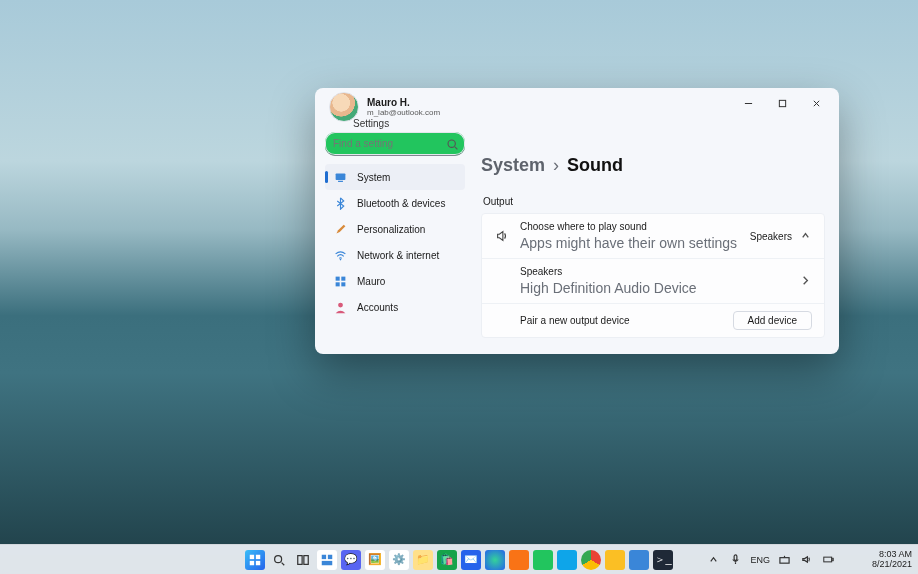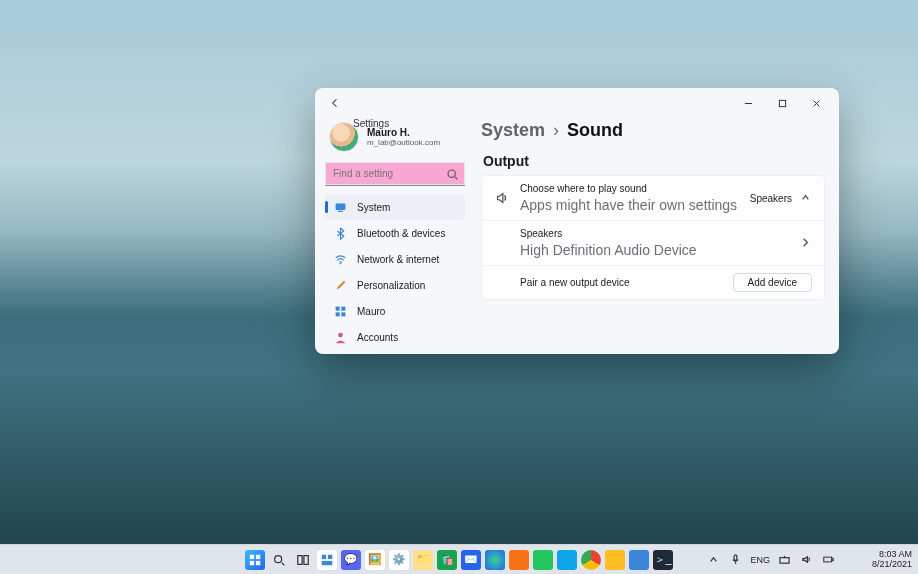--- a/index.html
+++ b/index.html
@@ -36,48 +36,48 @@
   display:flex; flex-direction:column; overflow:hidden;
 }
 .titlebar { height:30px; display:flex; align-items:center; padding:0 6px 0 10px; }
 .titlebar .back { width:20px;height:20px;display:flex;align-items:center;justify-content:center;cursor:pointer;color:#333;}
 .titlebar .back svg{width:12px;height:12px;stroke:#333;stroke-width:1.4;fill:none;}
 .titlebar .title { font-size:10px; color:#333; margin-left:8px;margin-top:40px; }
 .titlebar .spacer{flex:1}
 .win-btn{width:34px;height:22px;display:flex;align-items:center;justify-content:center;cursor:pointer;border-radius:4px;}
 .win-btn svg{width:9px;height:9px;stroke:#333;stroke-width:1.1;fill:none;}
 
-.body{flex:1;display:flex;min-height:0;}
+.body{flex:1;display:flex;min-height:0;align-items:flex-end;}
 
 
 .sidebar{width:160px;padding:0 10px 8px 10px;display:flex;flex-direction:column;}
 .user{display:flex;align-items:center;gap:8px;padding:4px 2px 10px 4px;}
 .avatar{width:30px;height:30px;border-radius:50%;background:radial-gradient(circle at 40% 35%,#f7d9b8 0 35%,#e8b78e 36% 55%,#4a7 56% 100%);border:1px solid #e0e3ea;}
 .user .name{font-size:10px;font-weight:600;color:#1a1a1a;}
 .user .email{font-size:8px;color:#5a5a5a;}
 
 .search{position:relative;margin-bottom:8px;}
-.search input{width:100%;height:24px;border:none;border-bottom:1.5px solid #808590;border-radius:1px;background:#f9a8d4;padding:0 26px 0 8px;font-size:10px;color:#333;outline:none;box-shadow:inset 0 0 0 1px #e3e6ec;}
+.search input{width:100%;height:24px;border:none;border-bottom:1.5px solid #808590;border-radius:10px;background:#22c55e;padding:0 26px 0 8px;font-size:10px;color:#333;outline:none;box-shadow:inset 0 0 0 1px #e3e6ec;}
 .search .icon{position:absolute;right:6px;top:5px;width:13px;height:13px;}
 .search .icon svg{width:13px;height:13px;stroke:#555;stroke-width:1.4;fill:none;}
 
 .nav{display:flex;flex-direction:column;gap:0px;}
 .nav-item{display:flex;align-items:center;gap:10px;height:26px;padding:0 6px 0 8px;border-radius:4px;font-size:10px;color:#1a1a1a;cursor:pointer;position:relative;}
 .nav-item.active{background:#eceff6;}
 .nav-item.active::before{content:"";position:absolute;left:0px;top:7px;width:2.5px;height:12px;background:#1f6dd0;border-radius:2px;}
 .nav-ico{width:14px;height:14px;display:flex;align-items:center;justify-content:center;}
 .nav-ico svg{width:13px;height:13px;}
 
 
 .main{flex:1;padding:0 14px 10px 6px;overflow:auto;}
 .crumb{display:flex;align-items:baseline;gap:8px;font-size:18px;font-weight:600;color:#1a1a1a;padding:2px 0 8px 0;}
 .crumb .sep{color:#6b6f78;font-weight:400;}
 .crumb .parent{color:#5e636c;font-weight:600;cursor:pointer;}
 .crumb .current{color:#111;}
-.section-title{font-size:14px;font-weight:700;color:#1a1a1a;margin:4px 0 6px 2px;}
+.section-title{font-size:10px;font-weight:400;color:#1a1a1a;margin:12px 0 6px 2px;}
 
 .card{background:#fdfdfe;border:1px solid #eceff4;border-radius:4px;margin-bottom:6px;}
 .row{display:flex;align-items:center;padding:7px 12px 7px 12px;gap:10px;min-height:30px;}
 .row + .row{border-top:1px solid #eef1f5;}
 .row .ico{width:16px;display:flex;justify-content:center;align-items:center;}
 .row .ico svg{width:14px;height:14px;stroke:#444;fill:none;stroke-width:1.3;}
 .row .txt{flex:1;min-width:0;}
 .row .txt .t1{font-size:10px;color:#1a1a1a;}
 .row .txt .t2{font-size:14px;color:#6a6f78;margin-top:3px;}
 .row .tail{display:flex;align-items:center;gap:8px;font-size:10px;color:#1a1a1a;}
@@ -157,33 +157,33 @@
             <span class="nav-ico">
                 <svg viewBox="0 0 16 16">
                   <path d="M8 1 L8 15 L12 11 L4 5 M8 1 L12 5 L4 11" stroke="#3a86d8" stroke-width="1.4" fill="none"></path>
                 </svg>
               </span>
             <span>Bluetooth &amp; devices</span>
           </div>
           <div class="nav-item">
             <span class="nav-ico">
                 <svg viewBox="0 0 16 16">
+                  <path d="M3 13 L5 9 L12 2 L14 4 L7 11 Z" fill="#d88a3a"></path>
+                </svg>
+              </span>
+            <span>Personalization</span>
+          </div>
+          <div class="nav-item">
+            <span class="nav-ico">
+                <svg viewBox="0 0 16 16">
                   <path d="M2 6 Q8 1 14 6 M4 9 Q8 5 12 9 M6.5 11.5 Q8 10 9.5 11.5" stroke="#3a86d8" stroke-width="1.4" fill="none"></path>
                   <circle cx="8" cy="13" r="1" fill="#3a86d8"></circle>
                 </svg>
               </span>
             <span>Network &amp; internet</span>
-          </div>
-          <div class="nav-item">
-            <span class="nav-ico">
-                <svg viewBox="0 0 16 16">
-                  <path d="M3 13 L5 9 L12 2 L14 4 L7 11 Z" fill="#d88a3a"></path>
-                </svg>
-              </span>
-            <span>Personalization</span>
           </div>
           <div class="nav-item">
             <span class="nav-ico">
                 <svg viewBox="0 0 16 16">
                   <rect x="2" y="2" width="5" height="5" fill="#3a86d8"></rect>
                   <rect x="9" y="2" width="5" height="5" fill="#3a86d8"></rect>
                   <rect x="2" y="9" width="5" height="5" fill="#3a86d8"></rect>
                   <rect x="9" y="9" width="5" height="5" fill="#3a86d8"></rect>
                 </svg>
               </span>

